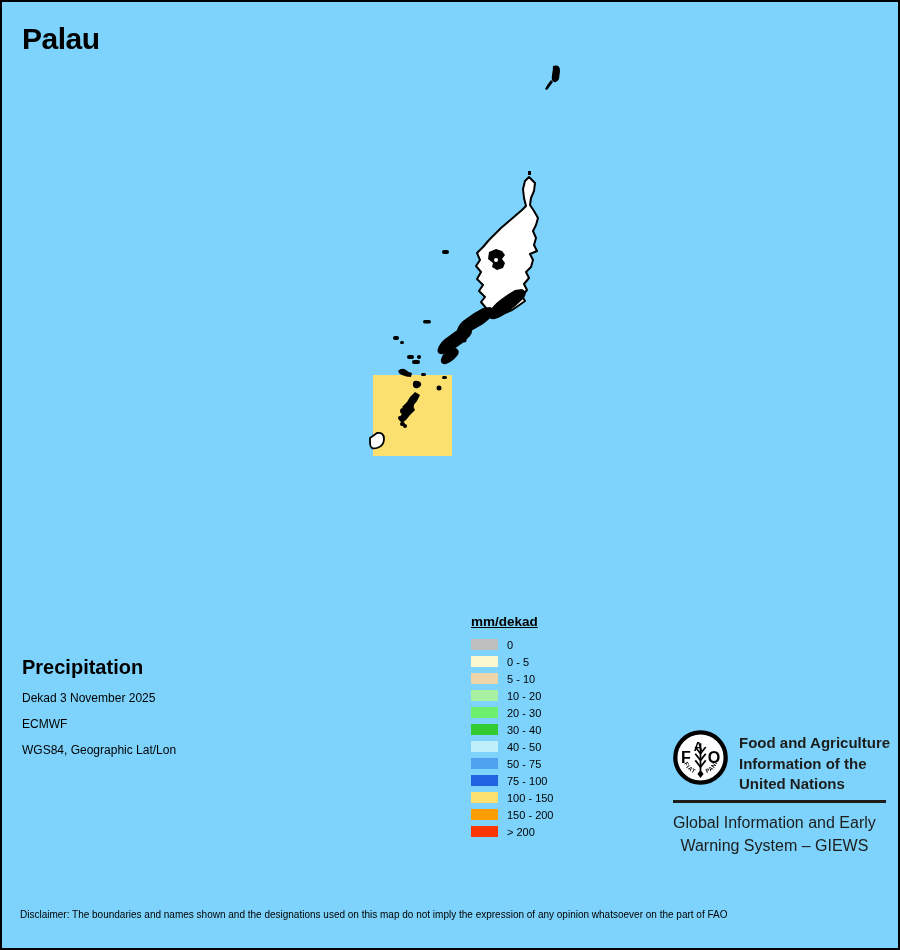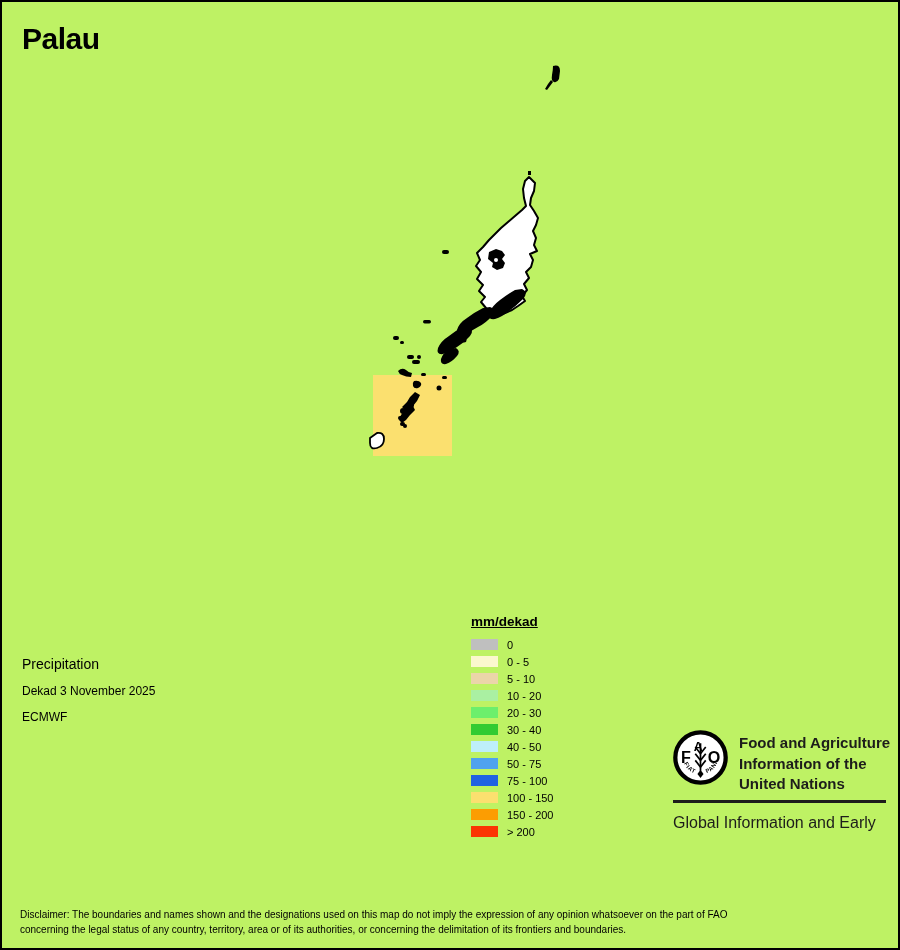--- a/index.html
+++ b/index.html
@@ -1,28 +1,28 @@
 <!DOCTYPE html>
 <html><head>
 <meta charset="utf-8">
 <style>
   html,body{margin:0;padding:0;background:#fff;}
   .page{
     position:relative;width:900px;height:950px;box-sizing:border-box;
-    background:#bef264;border:2px solid #000;overflow:hidden;
+    background:#7dd3fc;border:2px solid #000;overflow:hidden;
     font-family:"Liberation Sans",sans-serif;color:#000;
   }
   .map-title{
     position:absolute;left:20px;top:20px;font-size:30px;font-weight:bold;
     letter-spacing:-0.5px;
   }
   .map-svg{position:absolute;left:0;top:0;width:900px;height:950px;}
 
   .info-block{position:absolute;left:20px;top:654px;}
-  .info-heading{font-size:14px;font-weight:normal;margin-bottom:12px;}
+  .info-heading{font-size:20px;font-weight:bold;margin-bottom:12px;}
   .info-line{font-size:12px;margin-bottom:12px;}
 
   .legend{position:absolute;left:469px;top:612px;}
   .legend-title{
     font-size:13.5px;font-weight:bold;text-decoration:underline;
     margin-bottom:7px;
   }
   .legend-row{display:flex;align-items:center;height:17px;}
   .swatch{width:27px;height:11px;flex:0 0 27px;}
   .legend-label{font-size:11px;margin-left:9px;white-space:nowrap;}
@@ -103,20 +103,21 @@
       <circle cx="403" cy="424" r="2"></circle>
 
       <path fill="#fff" stroke="#000" stroke-width="1.8" stroke-linejoin="round" d="M368,436 L375,431 Q382,430 382,437 Q382,444 375,446 Q368,448 368,441 Z"></path>
     </g>
   </svg>
 
   <div class="info-block">
     <div class="info-heading">Precipitation</div>
     <div class="info-line">Dekad 3 November 2025</div>
     <div class="info-line">ECMWF</div>
+    <div class="info-line">WGS84, Geographic Lat/Lon</div>
   </div>
 
   <div class="legend">
     <div class="legend-title">mm/dekad</div>
     <div class="legend-row">
       <span class="swatch" style="background-color: rgb(191, 191, 191);"></span>
       <span class="legend-label">0</span>
     </div>
     <div class="legend-row">
       <span class="swatch" style="background-color: rgb(251, 248, 207);"></span>
@@ -190,20 +191,20 @@
   <div class="fao-name">
     <div>Food and Agriculture</div>
     <div>Information of the</div>
     <div>United Nations</div>
   </div>
 
   <div class="fao-divider"></div>
 
   <div class="giews">
     <div>Global Information and Early</div>
+    <div>Warning System – GIEWS</div>
   </div>
 
   <div class="disclaimer">
     <div>Disclaimer: The boundaries and names shown and the designations used on this map do not imply the expression of any opinion whatsoever on the part of FAO</div>
-    <div>concerning the legal status of any country, territory, area or of its authorities, or concerning the delimitation of its frontiers and boundaries.</div>
   </div>
 
 </div>
 
 </body></html>

